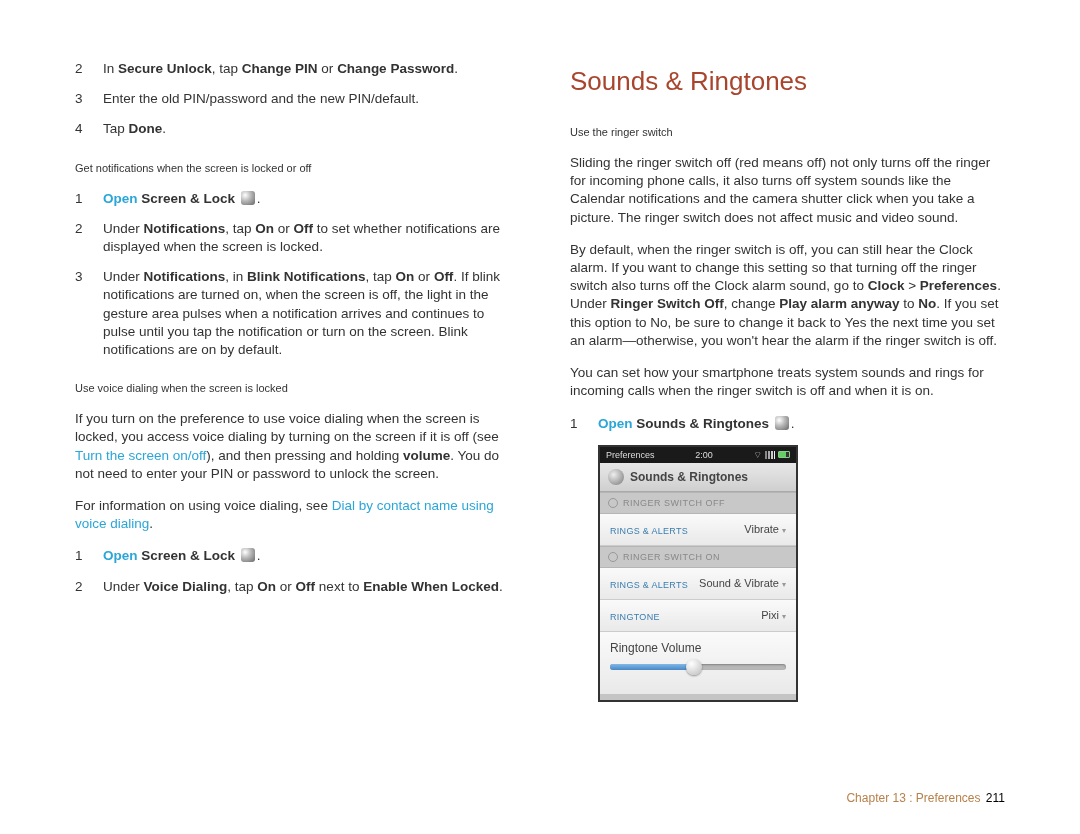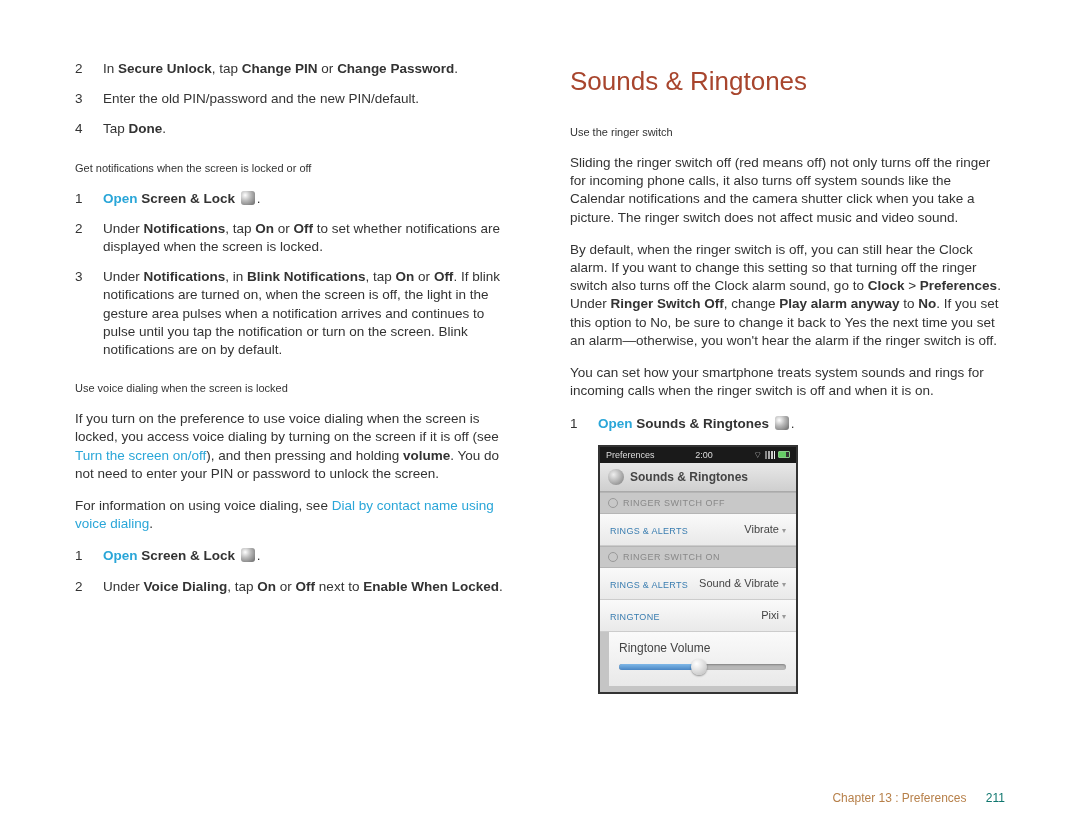--- a/index.html
+++ b/index.html
@@ -54,21 +54,21 @@
   .bold { font-weight: 700; text-align: center; }
   .link { color: #2aa6d8; }
   .open-link { color: #2aa6d8; font-weight: 700; }
   .footer {
     position: absolute;
     bottom: 28px;
     right: 75px;
     font-size: 12px;
     color: #b7804a;
   }
-  .footer .pg { margin-left: 16px; color: #0f766e;}
+  .footer .pg { margin-left: 2px; color: #000000;}
   .app-icon {
     display: inline-block;
     width: 14px; height: 14px;
     vertical-align: -2px;
     background: radial-gradient(circle at 30% 30%, #fff 0%, #bbb 40%, #666 100%);
     border-radius: 3px;
     margin: 0 2px;
   }
   
   .phone-shot {
@@ -125,22 +125,21 @@
     justify-content: space-between;
     align-items: flex-end;
     border-bottom: 1px solid #ccc;
     font-size: 10.5px;
   }
   .ps-row .lab { color: #3a7db0; letter-spacing: 0.3px; font-size: 9px;}
   .ps-row .val { color: #444; font-size: 11px;}
   .ps-row .chev{ color:#999; margin-left:3px; font-size:8px;}
   .ps-slider-row{
     background: linear-gradient(#fafafa, #e9e9e9);
-    padding: 8px 10px 16px 10px;
-    margin-left: 9px;
+    padding: 8px 10px 24px 10px;
   }
   .ps-slider-row .slab{ color:#444; font-size:12px; margin-bottom:8px;}
   .slider-track{
     height:6px; background:#b8b8b8; border-radius:3px; position:relative;
     box-shadow: inset 0 1px 2px rgba(0,0,0,0.3);
   }
   .slider-fill{
     position:absolute; left:0; top:0; bottom:0; width:45%;
     background: linear-gradient(#7fb8e8,#4a86c4); border-radius:3px;
   }

